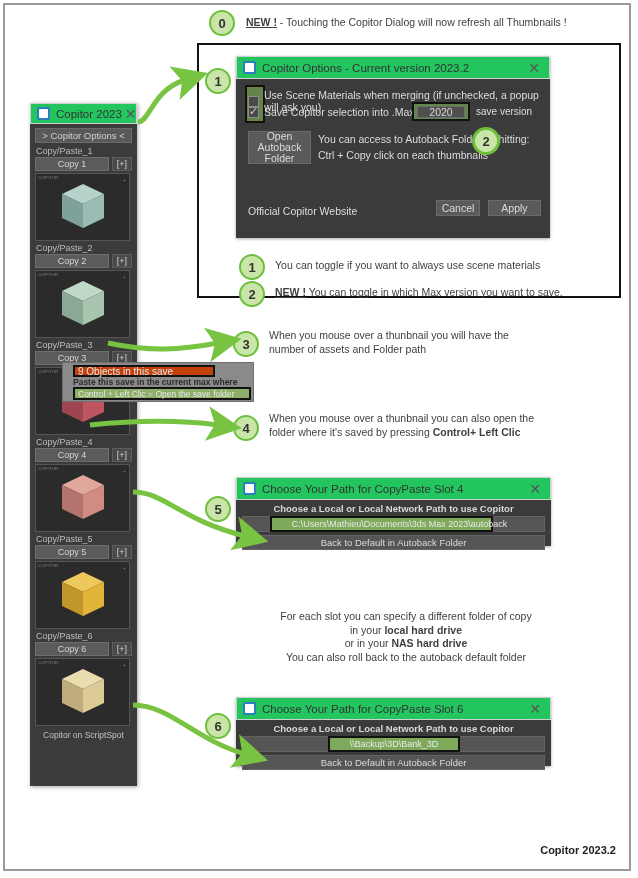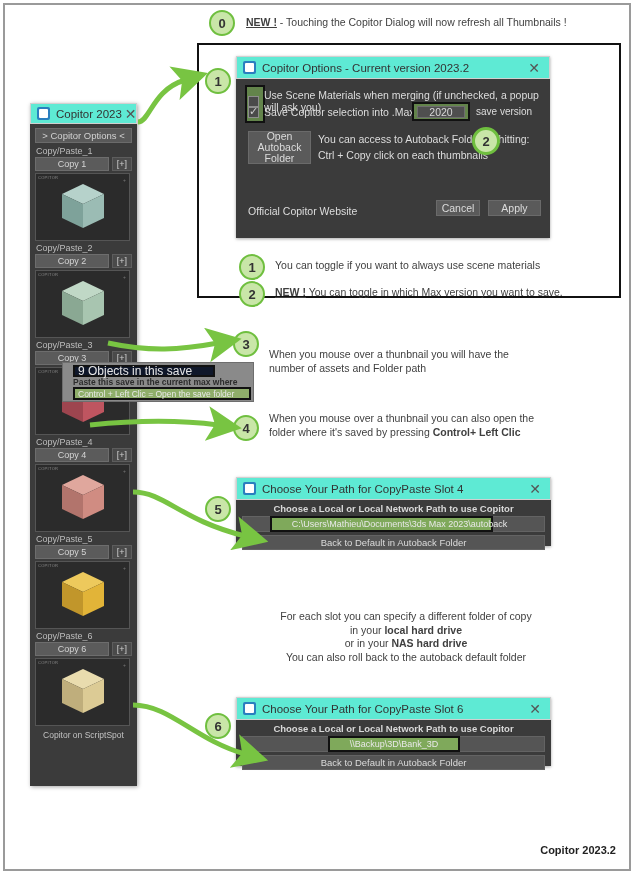--- a/index.html
+++ b/index.html
@@ -25,21 +25,21 @@
     font-size:13px;font-weight:bold;color:#333;
   }
   
   #opt-box{
     position:absolute;left:197px;top:43px;width:424px;height:255px;
     border:2px solid #111;box-sizing:border-box;background:#fff;
   }
   
   .maxdlg{position:absolute;box-sizing:border-box;}
   .maxdlg .titlebar{
-    background:#5eead4;height:23px;display:flex;align-items:center;
+    background:#22c55e;height:23px;display:flex;align-items:center;
     padding:0 6px;border:1px solid #d0d0d0;box-sizing:border-box;
   }
   .maxdlg .title-ic{
     width:13px;height:13px;background:#2a7fbf;border-radius:2px;
     margin-right:6px;flex:0 0 auto;position:relative;
   }
   .maxdlg .title-ic:after{
     content:"";position:absolute;left:2px;top:2px;width:9px;height:9px;
     background:#fff;border-radius:1px;
   }
@@ -145,22 +145,22 @@
   }
 
   
   #tooltip{
     position:absolute;left:62px;top:362px;width:192px;height:40px;
     background:#8a8a8a;border:1px solid #6e6e6e;box-sizing:border-box;
     z-index:40;
   }
   #tooltip .lineA{
     position:absolute;left:10px;top:2px;width:142px;height:12px;
-    background:#0f172a;border:2px solid #111;box-sizing:border-box;
-    font-size:12px;color:#e6e6e6;display:flex;align-items:center;padding-left:3px;
+    background:#c2410c;border:2px solid #111;box-sizing:border-box;
+    font-size:10px;color:#e6e6e6;display:flex;align-items:center;padding-left:3px;
   }
   #tooltip .lineB{
     position:absolute;left:10px;top:14px;font-size:8.5px;color:#2c2c2c;
     font-weight:bold;
   }
   #tooltip .lineC{
     position:absolute;left:10px;top:24px;width:178px;height:13px;
     background:#8fae6a;border:2px solid #111;box-sizing:border-box;
     font-size:8.5px;color:#e8e8e8;display:flex;align-items:center;padding-left:3px;
   }
@@ -245,21 +245,21 @@
 <div class="circle" style="left:239px;top:281px;">
     <span>2</span>
   </div>
 <div class="note" style="left:275px;top:286px;width:340px;">
   <span class="b u">NEW !</span><span> You can toggle in which Max version you want to save.</span>
 </div>
 
 <div class="circle" style="left:233px;top:331px;">
     <span>3</span>
   </div>
-<div class="note" style="left:269px;top:348px;width:330px;">
+<div class="note" style="left:269px;top:329px;width:330px;">
   <div>When you mouse over a thunbnail you will  have the</div>
   <div>number of assets and Folder path</div>
 </div>
 
 <div class="circle" style="left:233px;top:415px;">
     <span>4</span>
   </div>
 <div class="note" style="left:269px;top:412px;width:350px;">
   <div>When you mouse over a thunbnail you can also open the</div>
   <div><span>folder where it's saved by pressing </span><span class="b">Control+ Left Clic</span></div>

